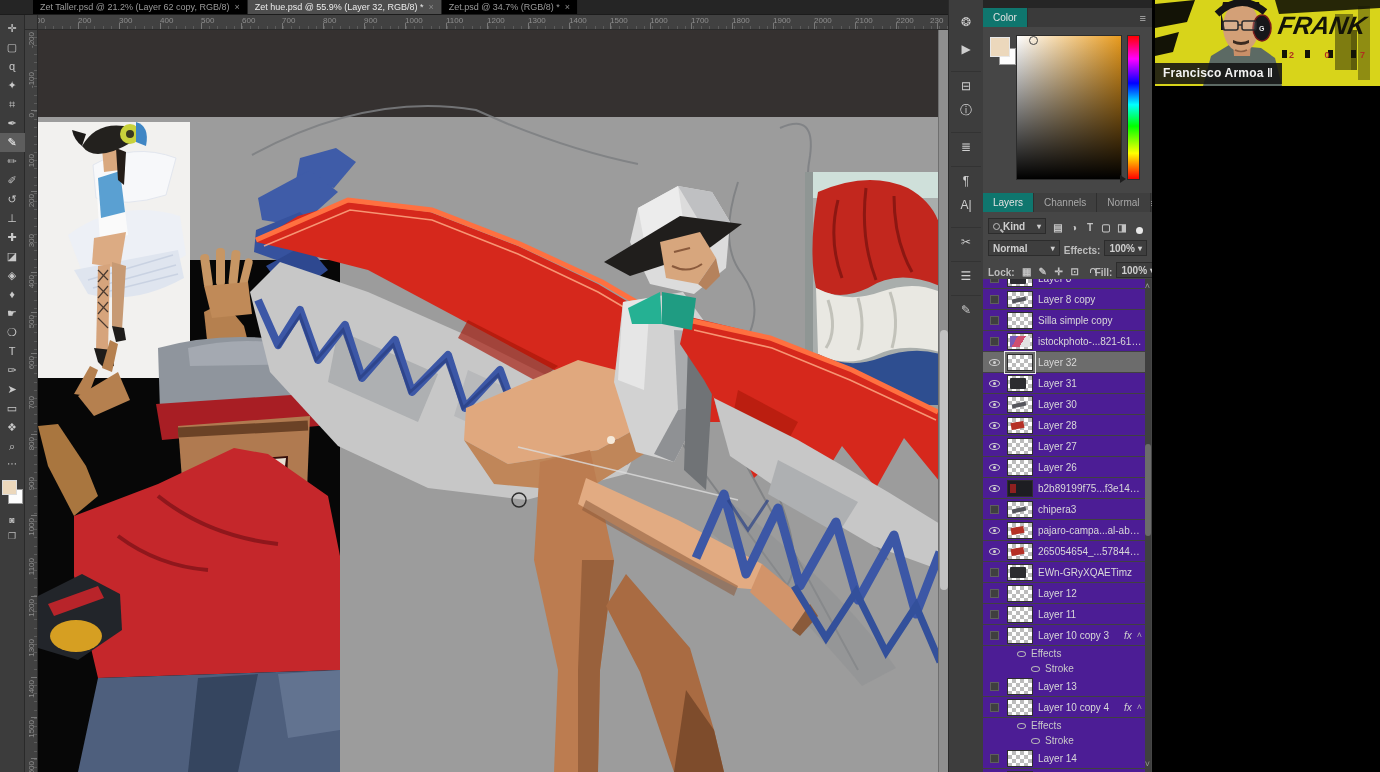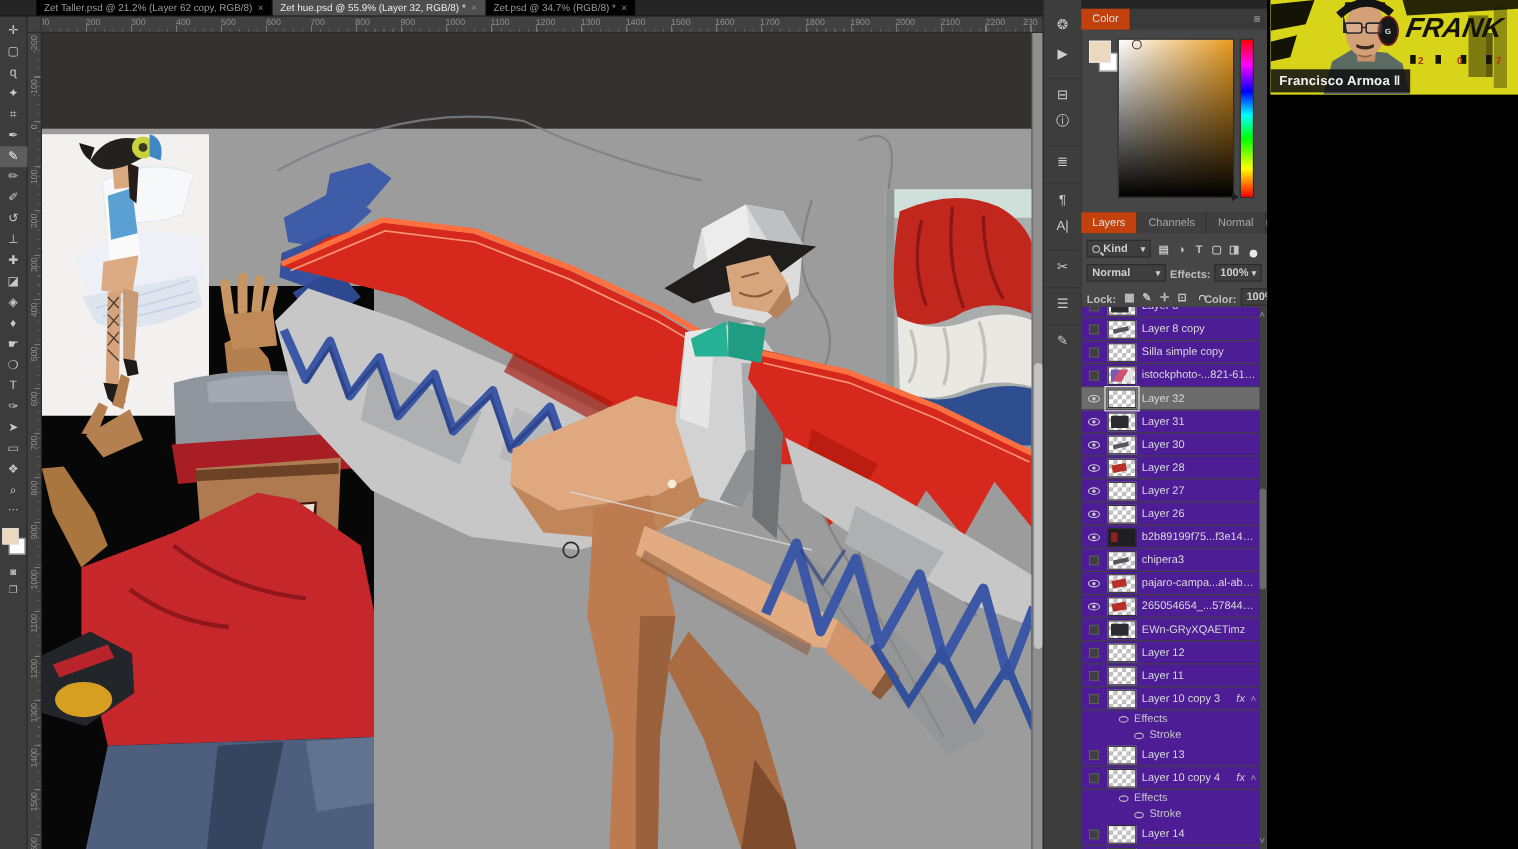--- a/index.html
+++ b/index.html
@@ -52,21 +52,21 @@
   
   .pstrip{position:absolute;left:948px;top:0;width:35px;height:772px;background:#3d3d3d;border-left:1px solid #2a2a2a;
           display:flex;flex-direction:column;align-items:center;padding-top:10px;}
   .picon{width:30px;height:24px;display:flex;align-items:center;justify-content:center;color:#cfcfcf;font-size:12px;margin-bottom:3px;}
   .picon.grp{margin-top:7px;border-top:1px solid #333;padding-top:4px;}
 
   
   .panel{position:absolute;left:983px;width:169px;background:#464646;}
   .ptabs{display:flex;align-items:stretch;height:19px;background:#3a3a3a;}
   .ptab{display:flex;align-items:center;padding:0 10px;font-size:10px;color:#a8a8a8;background:#3f3f3f;border-right:1px solid #2f2f2f;}
-  .ptab.active{background:#c2410c;color:#e2e2e2;}
+  .ptab.active{background:#0f766e;color:#e2e2e2;}
   .pmenu{margin-left:auto;color:#b5b5b5;font-size:11px;display:flex;align-items:center;padding-right:6px;}
 
   
   .color-panel{top:8px;height:185px;}
   .cp-body{position:relative;height:166px;}
   .cp-fg{position:absolute;left:7px;top:10px;width:20px;height:20px;border:1px solid #e8e8e8;z-index:2;}
   .cp-bg{position:absolute;left:16px;top:21px;width:17px;height:17px;background:#fdfdfd;border:1px solid #9a9a9a;}
   .cp-grad{position:absolute;left:33px;top:8px;width:106px;height:145px;border:1px solid #2c2c2c;
      background:linear-gradient(to bottom,rgba(0,0,0,0) 0%,#000 100%),linear-gradient(to right,#ffffff,#e89b1e);}
   .cp-marker{position:absolute;left:12px;top:0px;width:9px;height:9px;border:1.5px solid #444;border-radius:50%;}
@@ -601,21 +601,21 @@
 
           <span class="fico">
             <span>✛</span>
           </span>
 
           <span class="fico">
             <span>⊡</span>
           </span>
         </div>
       <span class="lock-ico"></span>
-      <span style="margin-left:auto;">Color:</span>
+      <span style="margin-left:auto;">Fill:</span>
       <div class="fieldbox">
         <span>100%</span>
         <span style="font-size:8px;">▾</span>
       </div>
     </div>
 
     <span class="scrollchev" style="top:88px;">˄</span>
     <div class="llist">
       <div>
 

